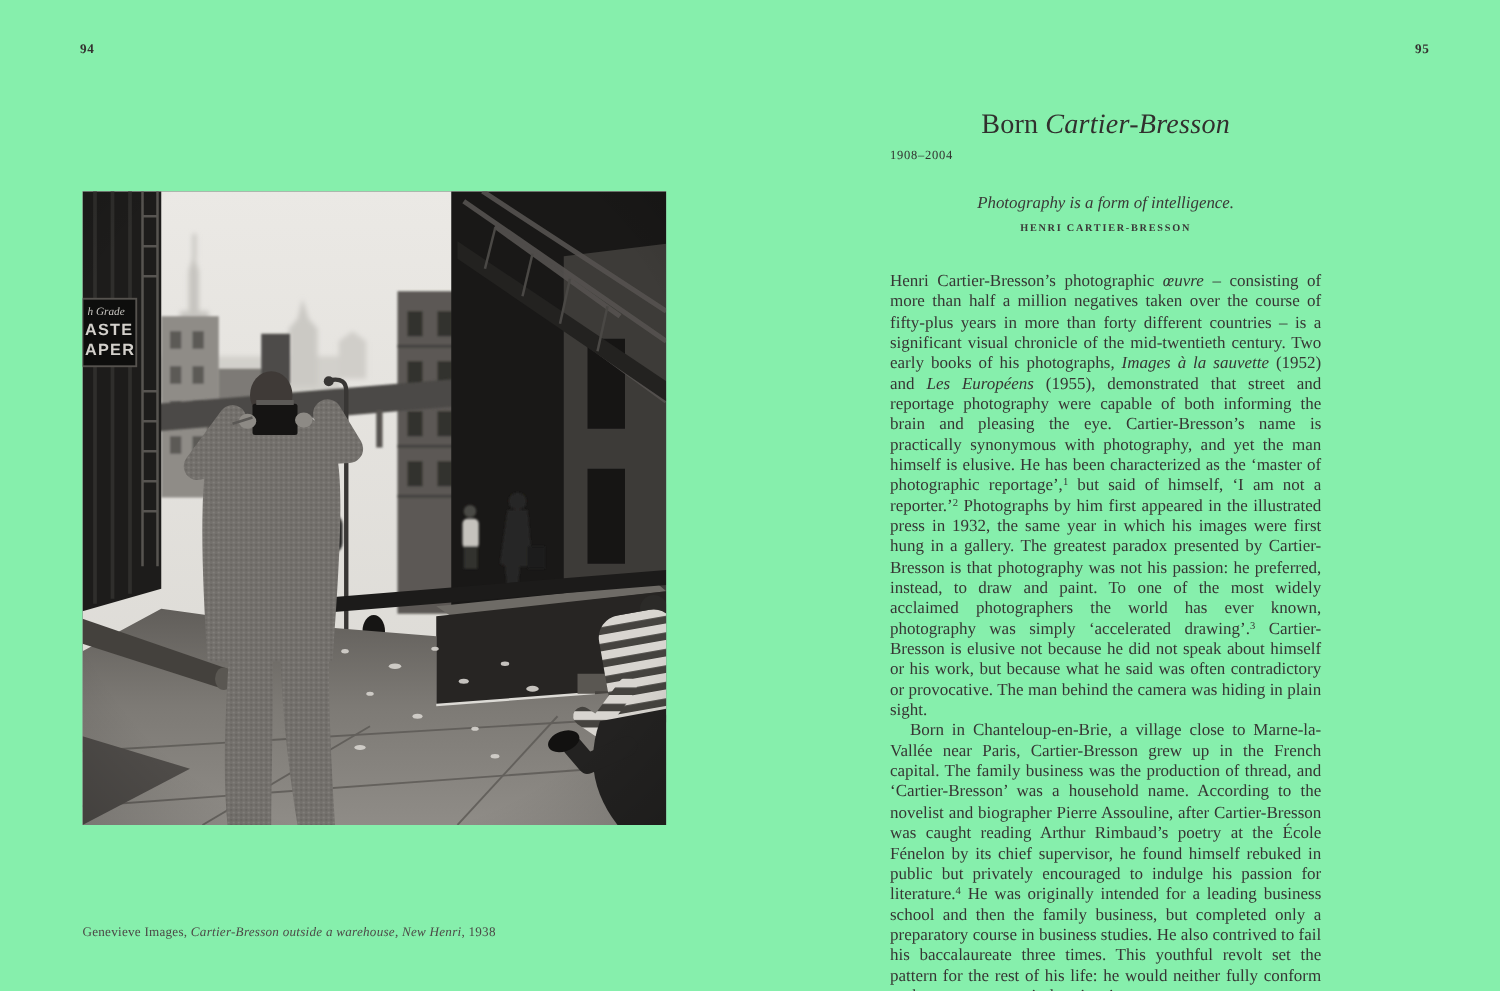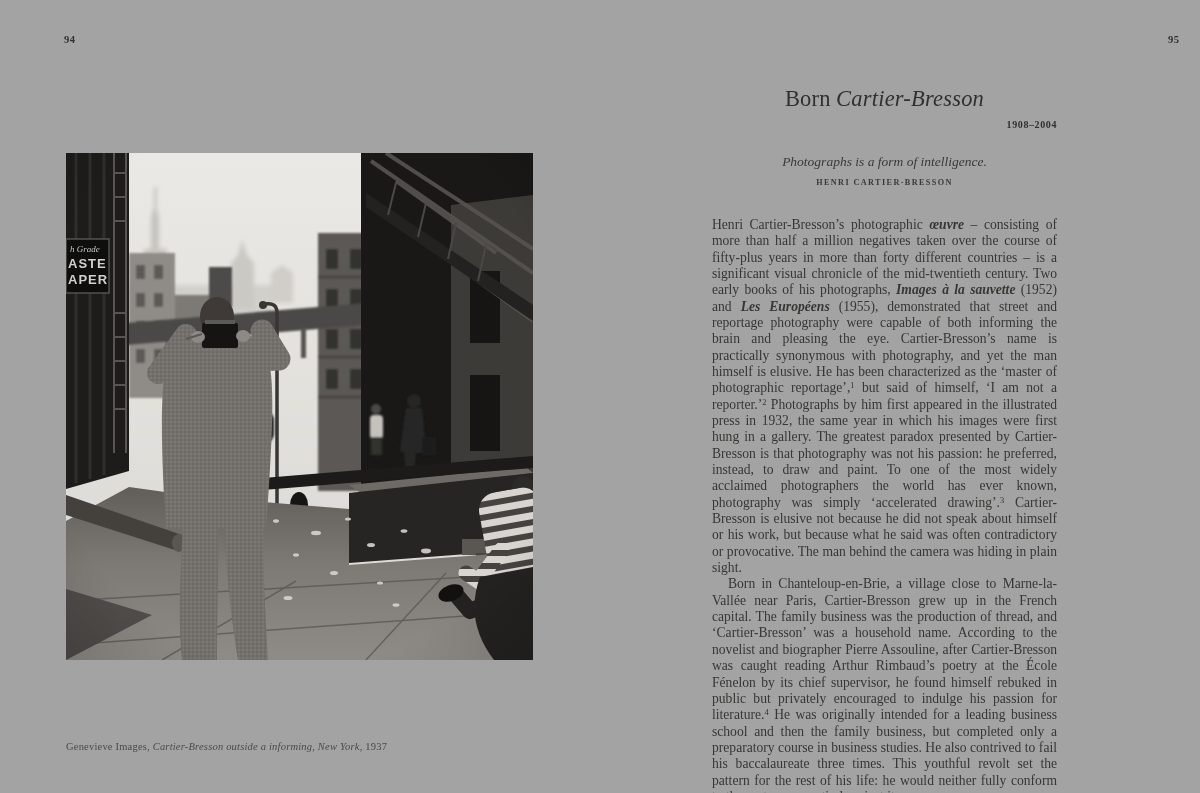--- a/index.html
+++ b/index.html
@@ -1,51 +1,51 @@
 <!DOCTYPE html>
 <html><head>
 <meta charset="utf-8">
 <style>
   html,body{margin:0;padding:0;background:#ffffff;}
   .spread{
-    position:relative;width:1200px;height:793px;background:#a3a3a3;overflow:hidden;
+    position:relative;width:1200px;height:793px;background:#86efac;overflow:hidden;
     font-family:"Liberation Serif", serif;color:#343330;
   }
   .pagenum{
     position:absolute;top:34px;font-size:10.5px;font-weight:700;color:#343230;letter-spacing:.5px;
   }
   .pagenum.left{left:64px;}
-  .pagenum.right{left:1168px;}
+  .pagenum.right{left:1132px;}
 
   
   .photo-frame{position:absolute;left:66px;top:153px;width:467px;height:507px;background:#777;overflow:hidden;}
   .photo-frame svg{display:block;}
   .caption{
     position:absolute;left:66px;top:741px;width:480px;
     font-size:10.5px;color:#4c4a47;letter-spacing:.2px;
   }
   .caption em{font-style:italic;}
 
   
   .column{position:absolute;left:712px;top:86px;width:345px;}
   .chapter-title{
     margin:0;text-align:center;font-weight:400;font-size:22.5px;line-height:1.15;color:#31302e;letter-spacing:.2px;
   }
   .chapter-title .roman{margin-right:.24em;}
   .chapter-title em{}
-  .dates{margin-top:7px;text-align:right;font-size:10px;font-weight:700;letter-spacing:.6px;color:#31302e;}
+  .dates{margin-top:7px;text-align:left;font-size:10px;font-weight:400;letter-spacing:.6px;color:#31302e;}
   .quote{margin-top:24px;text-align:center;font-style:italic;font-size:13.5px;color:#3a3937;}
   .attrib{margin-top:8px;text-align:center;font-size:8.2px;letter-spacing:1.4px;color:#3a3937;font-weight:600;}
   .bodytext{margin-top:30px;}
   .bodytext p{
     margin:0;font-size:13.6px;line-height:16.35px;text-align:justify;color:#373634;
     hyphens:auto;-webkit-hyphens:auto;
   }
   .bodytext p.indent{text-indent:16px;}
-  .bodytext em{font-style:italic;font-weight:bold;}
+  .bodytext em{font-style:italic;}
   .bodytext sup{font-size:8.5px;line-height:0;vertical-align:4px;letter-spacing:0;}
 </style>
 </head>
 <body>
 
 <div class="spread">
 
   <div class="pagenum left">94</div>
   <div class="pagenum right">95</div>
 
@@ -277,28 +277,28 @@
         <path d="M436,396 L412,428 L400,420" fill="none" stroke="url(#stripes)" stroke-width="15" stroke-linecap="round"></path>
         <path d="M414,424 Q398,468 428,507 L467,507 L467,414 Z" fill="#232221"></path>
         <path d="M436,444 L404,458 L392,444" fill="none" stroke="#232221" stroke-width="16" stroke-linecap="round" stroke-linejoin="round"></path>
         <ellipse cx="385" cy="440" rx="13" ry="8" fill="#121110" transform="rotate(-20 385 440)"></ellipse>
       </g>
 
       <rect x="0" y="0" width="467" height="507" fill="url(#vign)"></rect>
     </svg>
   </div>
 
-  <div class="caption"><span>Genevieve Images, </span><em>Cartier-Bresson outside a informing, New York</em><span>, 1937</span></div>
+  <div class="caption"><span>Genevieve Images, </span><em>Cartier-Bresson outside a warehouse, New Henri</em><span>, 1938</span></div>
 
   <div class="column">
     <h1 class="chapter-title">
       <span class="roman">Born</span><em>Cartier-Bresson</em>
     </h1>
     <div class="dates">1908–2004</div>
-    <div class="quote">Photographs is a form of intelligence.</div>
+    <div class="quote">Photography is a form of intelligence.</div>
     <div class="attrib">HENRI CARTIER-BRESSON</div>
     <div class="bodytext">
         <p><span>Henri Cartier-Bresson’s photographic </span><em>œuvre</em><span> – consisting of more than half a million negatives taken over the course of fifty-plus years in more than forty different countries – is a significant visual chronicle of the mid-twentieth century. Two early books of his photographs, </span><em>Images à la sauvette</em><span> (1952) and </span><em>Les Européens</em><span> (1955), demonstrated that street and reportage photography were capable of both informing the brain and pleasing the eye. Cartier-Bresson’s name is practically synonymous with photography, and yet the man himself is elusive. He has been characterized as the ‘master of photographic reportage’,</span><sup>1</sup><span> but said of himself, ‘I am not a reporter.’</span><sup>2</sup><span> Photographs by him first appeared in the illustrated press in 1932, the same year in which his images were first hung in a gallery. The greatest paradox presented by Cartier-Bresson is that photography was not his passion: he preferred, instead, to draw and paint. To one of the most widely acclaimed photographers the world has ever known, photography was simply ‘accelerated drawing’.</span><sup>3</sup><span> Cartier-Bresson is elusive not because he did not speak about himself or his work, but because what he said was often contradictory or provocative. The man behind the camera was hiding in plain sight.</span></p>
         <p class="indent"><span>Born in Chanteloup-en-Brie, a village close to Marne-la-Vallée near Paris, Cartier-Bresson grew up in the French capital. The family business was the production of thread, and ‘Cartier-Bresson’ was a household name. According to the novelist and biographer Pierre Assouline, after Cartier-Bresson was caught reading Arthur Rimbaud’s poetry at the École Fénelon by its chief supervisor, he found himself rebuked in public but privately encouraged to indulge his passion for literature.</span><sup>4</sup><span> He was originally intended for a leading business school and then the family business, but completed only a preparatory course in business studies. He also contrived to fail his baccalaureate three times. This youthful revolt set the pattern for the rest of his life: he would neither fully conform to the system nor entirely reject it.</span></p>
       </div>
   </div>
 
 </div>
 
 </body></html>

